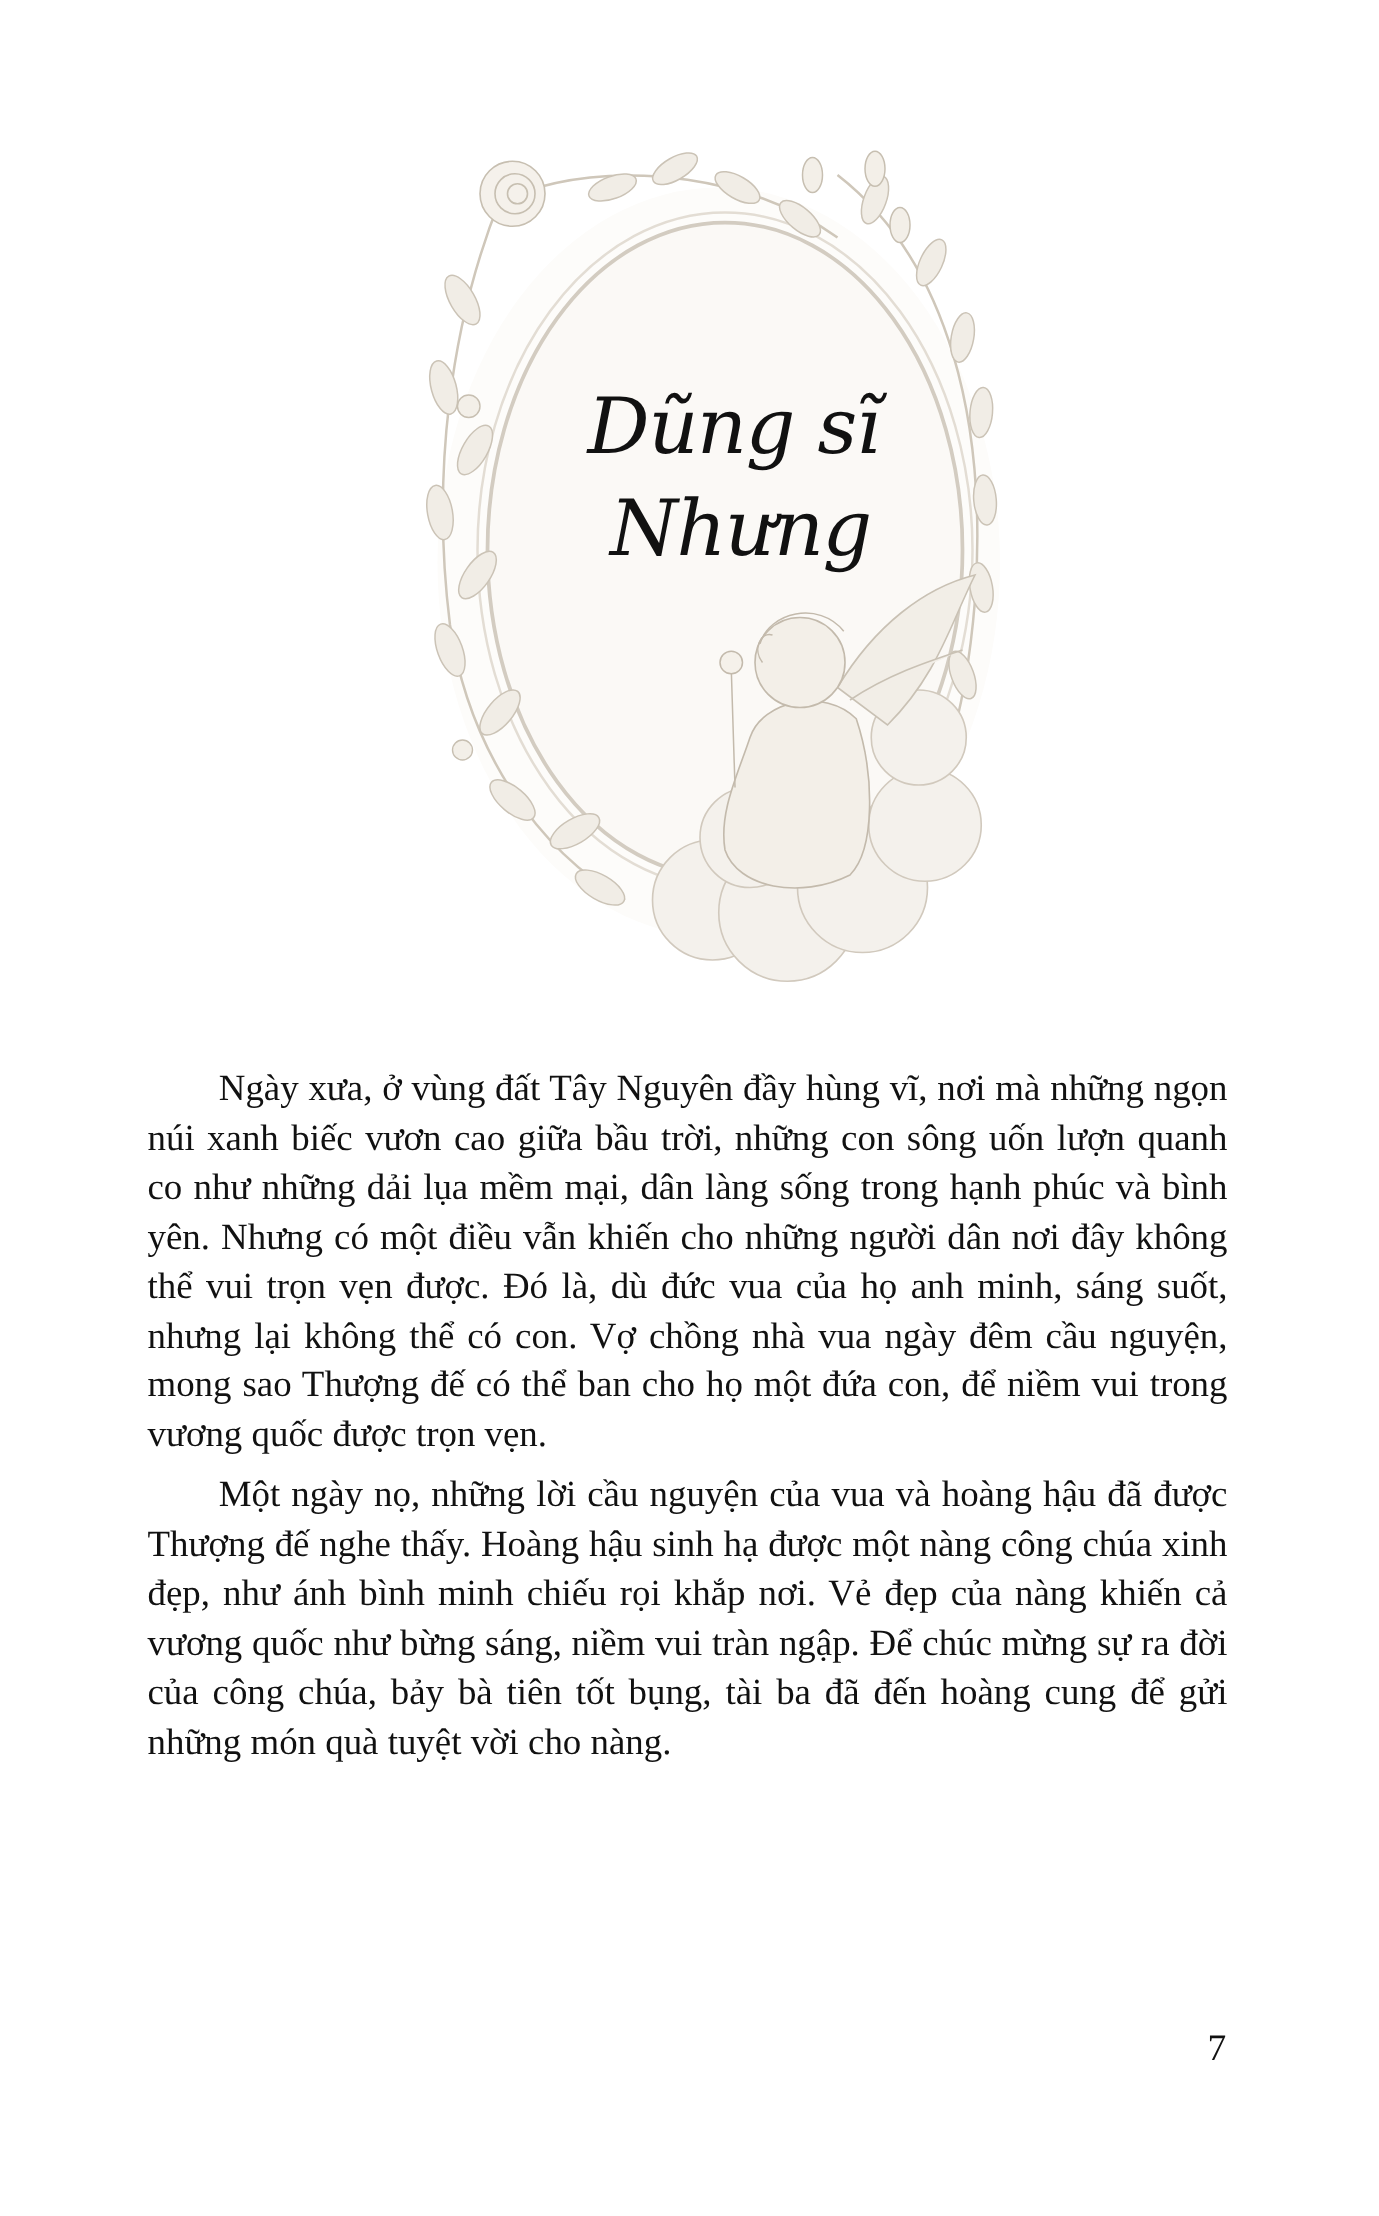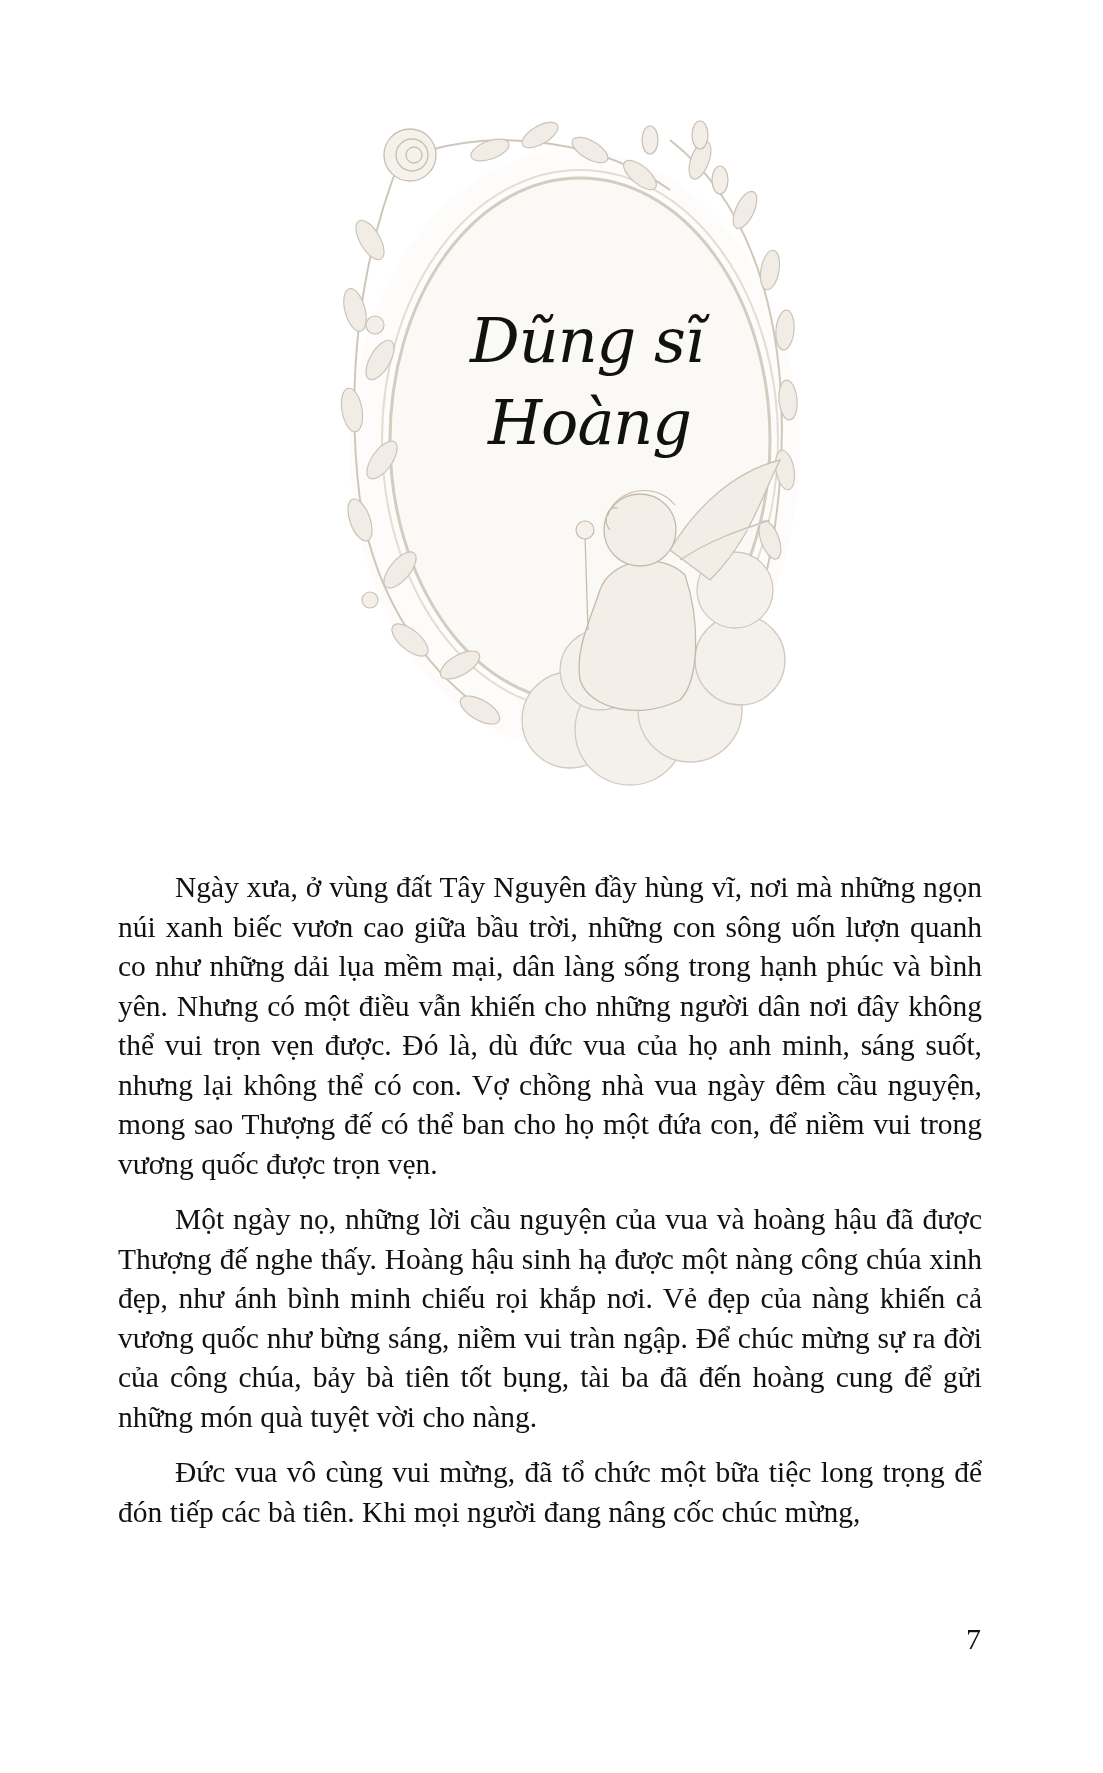--- a/index.html
+++ b/index.html
@@ -16,21 +16,21 @@
     .chapter-title div { white-space: nowrap; }
     .chapter-title .l1 { margin-left: 50px; }
     .chapter-title .l2 { margin-left: 68px; }
     .chapter-title .l3 { margin-left: 68px; }
     .body-text {
       position: absolute; left: 118px; top: 852px; width: 864px;
       font-family: "Liberation Serif", "DejaVu Serif", serif;
       font-size: 29.5px; line-height: 39.5px; color: #111111;
       text-align: justify;
     }
-    .body-text p { margin: 16px 0 9px 0; text-indent: 57px; }
+    .body-text p { margin: 0 0 9px 0; text-indent: 57px; }
     .page-number {
       position: absolute; left: 966px; top: 1622px;
       font-family: "Liberation Serif", "DejaVu Serif", serif;
       font-size: 30px; color: #111111;
     }
   </style>
 </head>
 <body>
 
 <div class="page">
@@ -117,24 +117,23 @@
 
       <g fill="none" stroke="#c3baac" stroke-width="1.2">
         <line x1="245" y1="415" x2="248" y2="510"></line>
         <circle cx="245" cy="410" r="9" fill="#f5f1ea"></circle>
       </g>
     </svg>
   </div>
 
   <div class="chapter-title">
     <div class="l1">Dũng sĩ</div>
-    <div class="l3">Hoàng</div>
+    <div class="l3">Nhưng</div>
   </div>
 
   <div class="body-text">
     <p>Ngày xưa, ở vùng đất Tây Nguyên đầy hùng vĩ, nơi mà những ngọn núi xanh biếc vươn cao giữa bầu trời, những con sông uốn lượn quanh co như những dải lụa mềm mại, dân làng sống trong hạnh phúc và bình yên. Nhưng có một điều vẫn khiến cho những người dân nơi đây không thể vui trọn vẹn được. Đó là, dù đức vua của họ anh minh, sáng suốt, nhưng lại không thể có con. Vợ chồng nhà vua ngày đêm cầu nguyện, mong sao Thượng đế có thể ban cho họ một đứa con, để niềm vui trong vương quốc được trọn vẹn.</p>
     <p>Một ngày nọ, những lời cầu nguyện của vua và hoàng hậu đã được Thượng đế nghe thấy. Hoàng hậu sinh hạ được một nàng công chúa xinh đẹp, như ánh bình minh chiếu rọi khắp nơi. Vẻ đẹp của nàng khiến cả vương quốc như bừng sáng, niềm vui tràn ngập. Để chúc mừng sự ra đời của công chúa, bảy bà tiên tốt bụng, tài ba đã đến hoàng cung để gửi những món quà tuyệt vời cho nàng.</p>
-    <p>Đức vua vô cùng vui mừng, đã tổ chức một bữa tiệc long trọng để đón tiếp các bà tiên. Khi mọi người đang nâng cốc chúc mừng,</p>
   </div>
 
   <div class="page-number">7</div>
 
 </div>
 
 </body></html>

